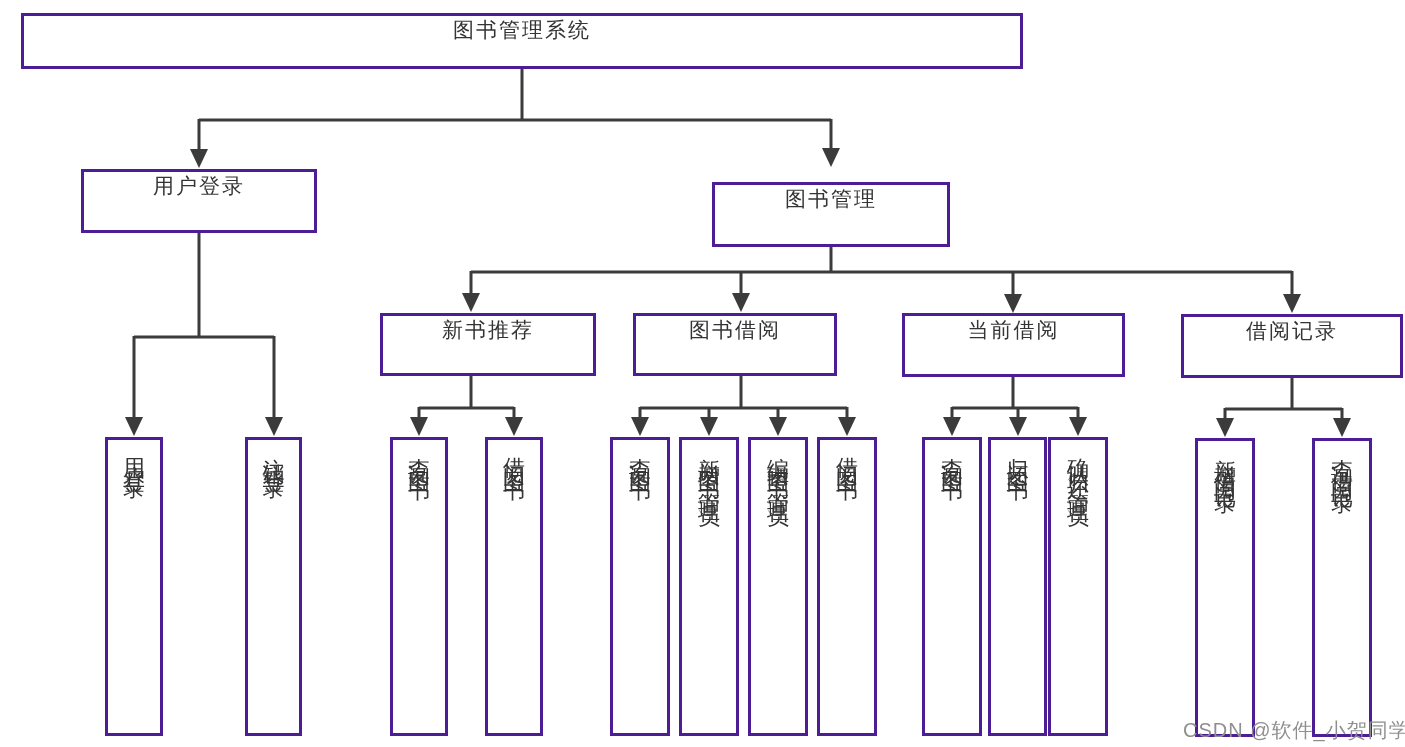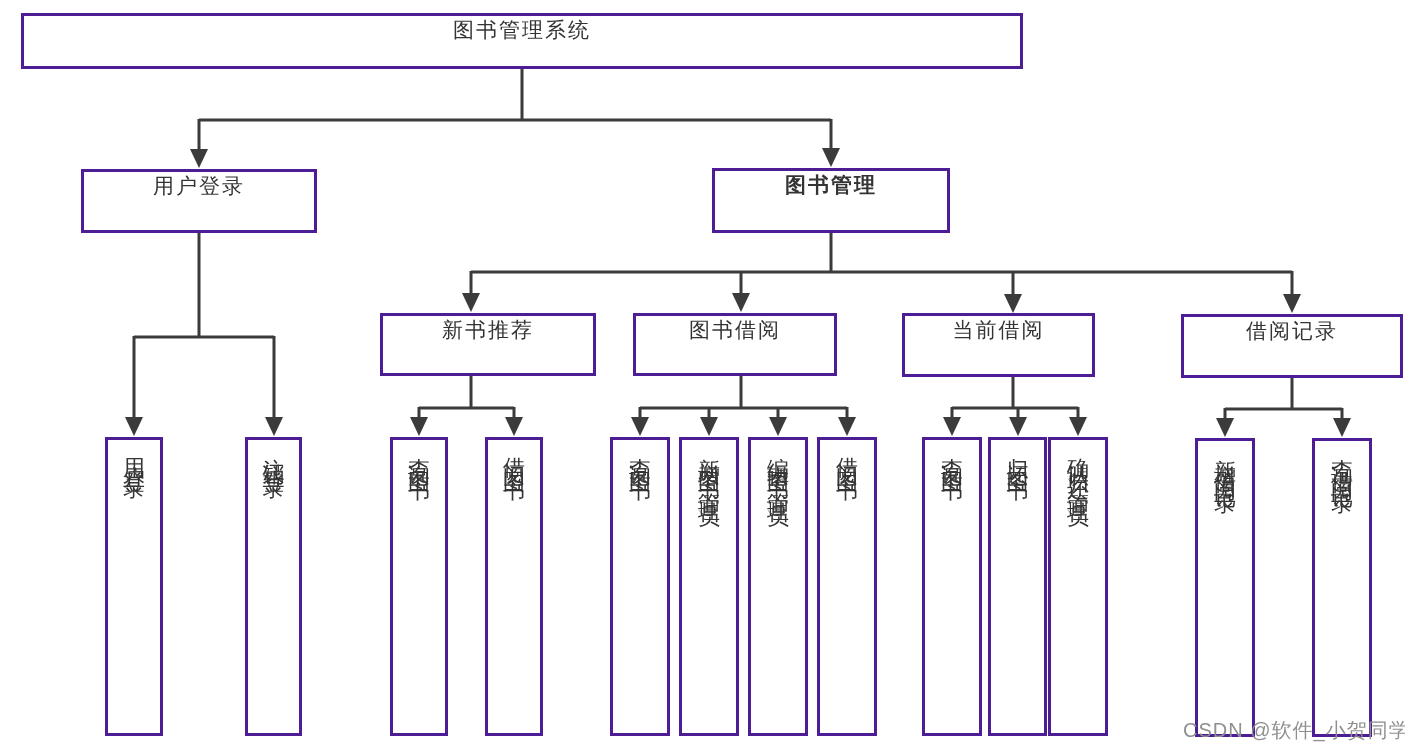--- a/index.html
+++ b/index.html
@@ -88,31 +88,31 @@
     </g>
   </svg>
 
   <div class="node" style="left:21px; top:13px; width:1002px; height:56px;">
     <span class="hlabel root-label">图书管理系统</span>
   </div>
 
   <div class="node" style="left:81px; top:169px; width:236px; height:64px;">
     <span class="hlabel">用户登录</span>
   </div>
-  <div class="node" style="left:712px; top:168px; width:238px; height:65px;font-weight:bold;">
+  <div class="node" style="left:712px; top:182px; width:238px; height:65px;">
     <span class="hlabel">图书管理</span>
   </div>
 
   <div class="node" style="left:380px; top:313px; width:216px; height:63px;">
     <span class="hlabel">新书推荐</span>
   </div>
   <div class="node" style="left:633px; top:313px; width:204px; height:63px;">
     <span class="hlabel">图书借阅</span>
   </div>
-  <div class="node" style="left:902px; top:313px; width:193px; height:64px;">
+  <div class="node" style="left:902px; top:313px; width:223px; height:64px;">
     <span class="hlabel">当前借阅</span>
   </div>
   <div class="node" style="left:1181px; top:314px; width:222px; height:64px;">
     <span class="hlabel">借阅记录</span>
   </div>
 
   <div class="node" style="left:105px; top:437px; width:58px; height:299px;">
     <span class="vlabel">用户登录</span>
   </div>
   <div class="node" style="left:245px; top:437px; width:57px; height:299px;">

